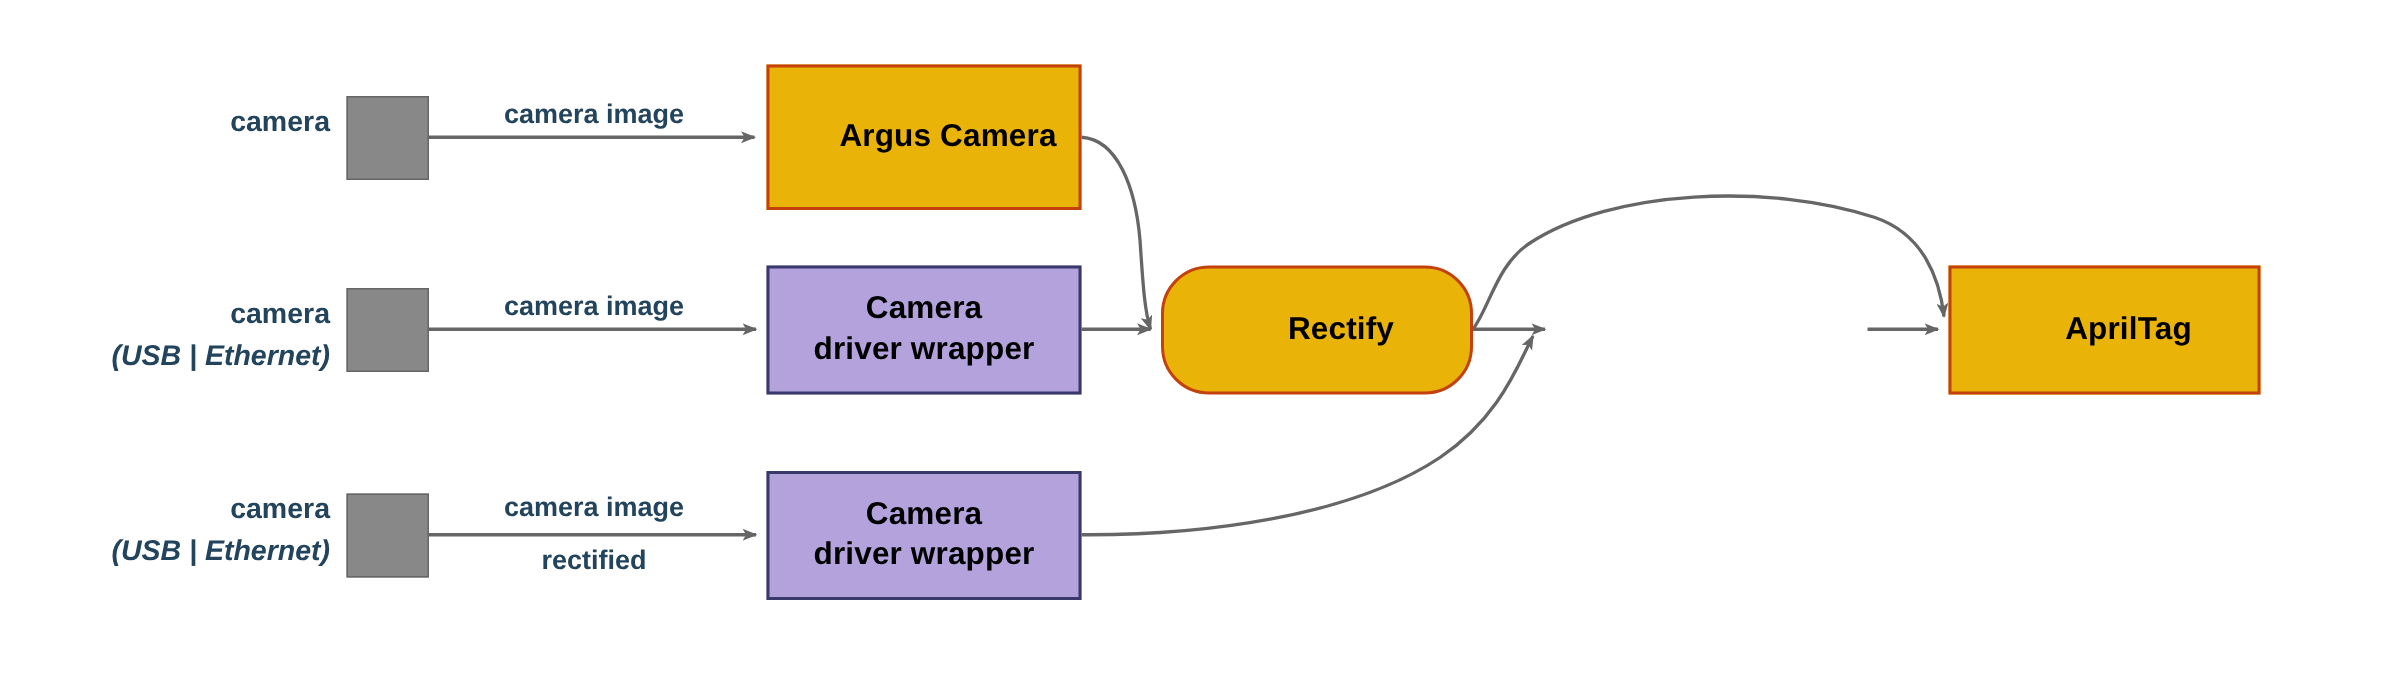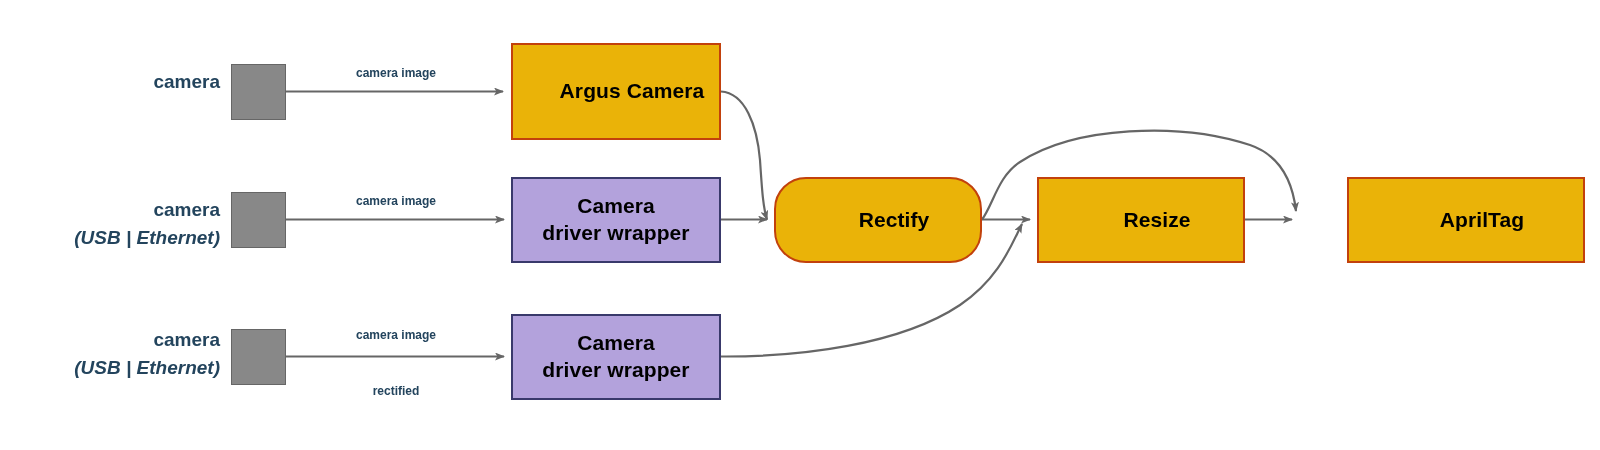--- a/index.html
+++ b/index.html
@@ -73,21 +73,21 @@
   .side-label .lbl-line1 {
     display: block;
   }
   .side-label .lbl-line2 {
     display: block;
     font-style: italic;
   }
   .edge-label {
     position: absolute;
     color: #23445d;
-    font-size: 12px;
+    font-size: 18px;
     line-height: 1.2;
     white-space: nowrap;
     text-align: center;
   }
 </style>
 </head>
 <body>
 
 <div id="diagram-root">
 
@@ -134,41 +134,38 @@
     <span class="lbl-line1">camera</span>
     <span class="lbl-line2">(USB | Ethernet)</span>
   </div>
 
   <div class="edge-label" style="left:296px; top:66px; width:200px;">camera image</div>
 
   <div class="edge-label" style="left:296px; top:194px; width:200px;">camera image</div>
 
   <div class="edge-label" style="left:296px; top:328px; width:200px;">camera image</div>
 
-  <div class="edge-label" style="left:296px; top:363px; width:200px;margin-top:21px;">rectified</div>
+  <div class="edge-label" style="left:296px; top:363px; width:200px;">rectified</div>
 
   <div class="node-box green" style="left:511px; top:43px; width:210px; height:97px;">
     <span class="node-label">Argus Camera</span>
   </div>
 
   <div class="node-box purple" style="left:511px; top:177px; width:210px; height:86px;">
     <span class="node-label">Camera
 driver wrapper</span>
   </div>
 
   <div class="node-box purple" style="left:511px; top:314px; width:210px; height:86px;">
     <span class="node-label">Camera
 driver wrapper</span>
   </div>
 
   <div class="node-box green" style="left:774px; top:177px; width:208px; height:86px;border-radius:32px;">
     <span class="node-label">Rectify</span>
   </div>
 
-  <div class="node-box green" style="left:1037px; top:177px; width:208px; height:86px;">
-    <span class="node-label">Resize</span>
-  </div>
 
-  <div class="node-box green" style="left:1299px; top:177px; width:238px; height:86px;margin-left:48px;">
+  <div class="node-box green" style="left:1299px; top:177px; width:208px; height:86px;">
     <span class="node-label">AprilTag</span>
   </div>
 
 </div>
 
 </body></html>

